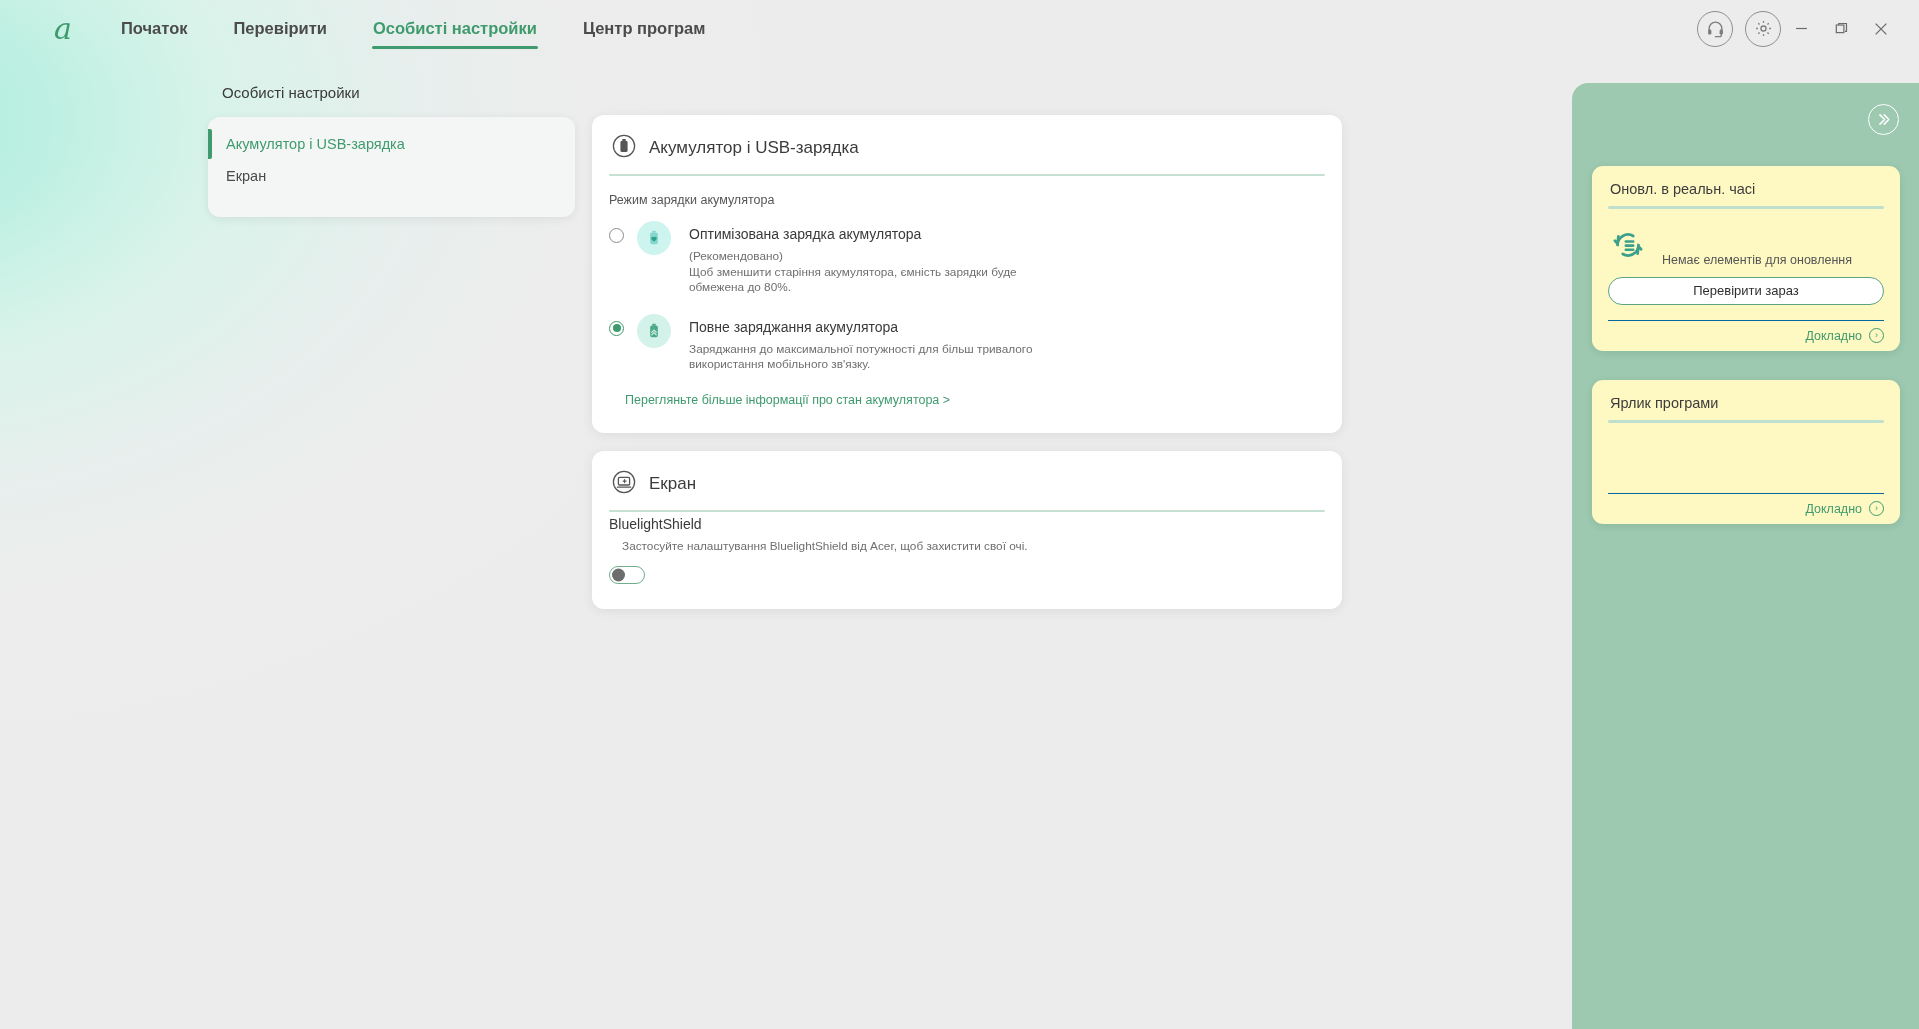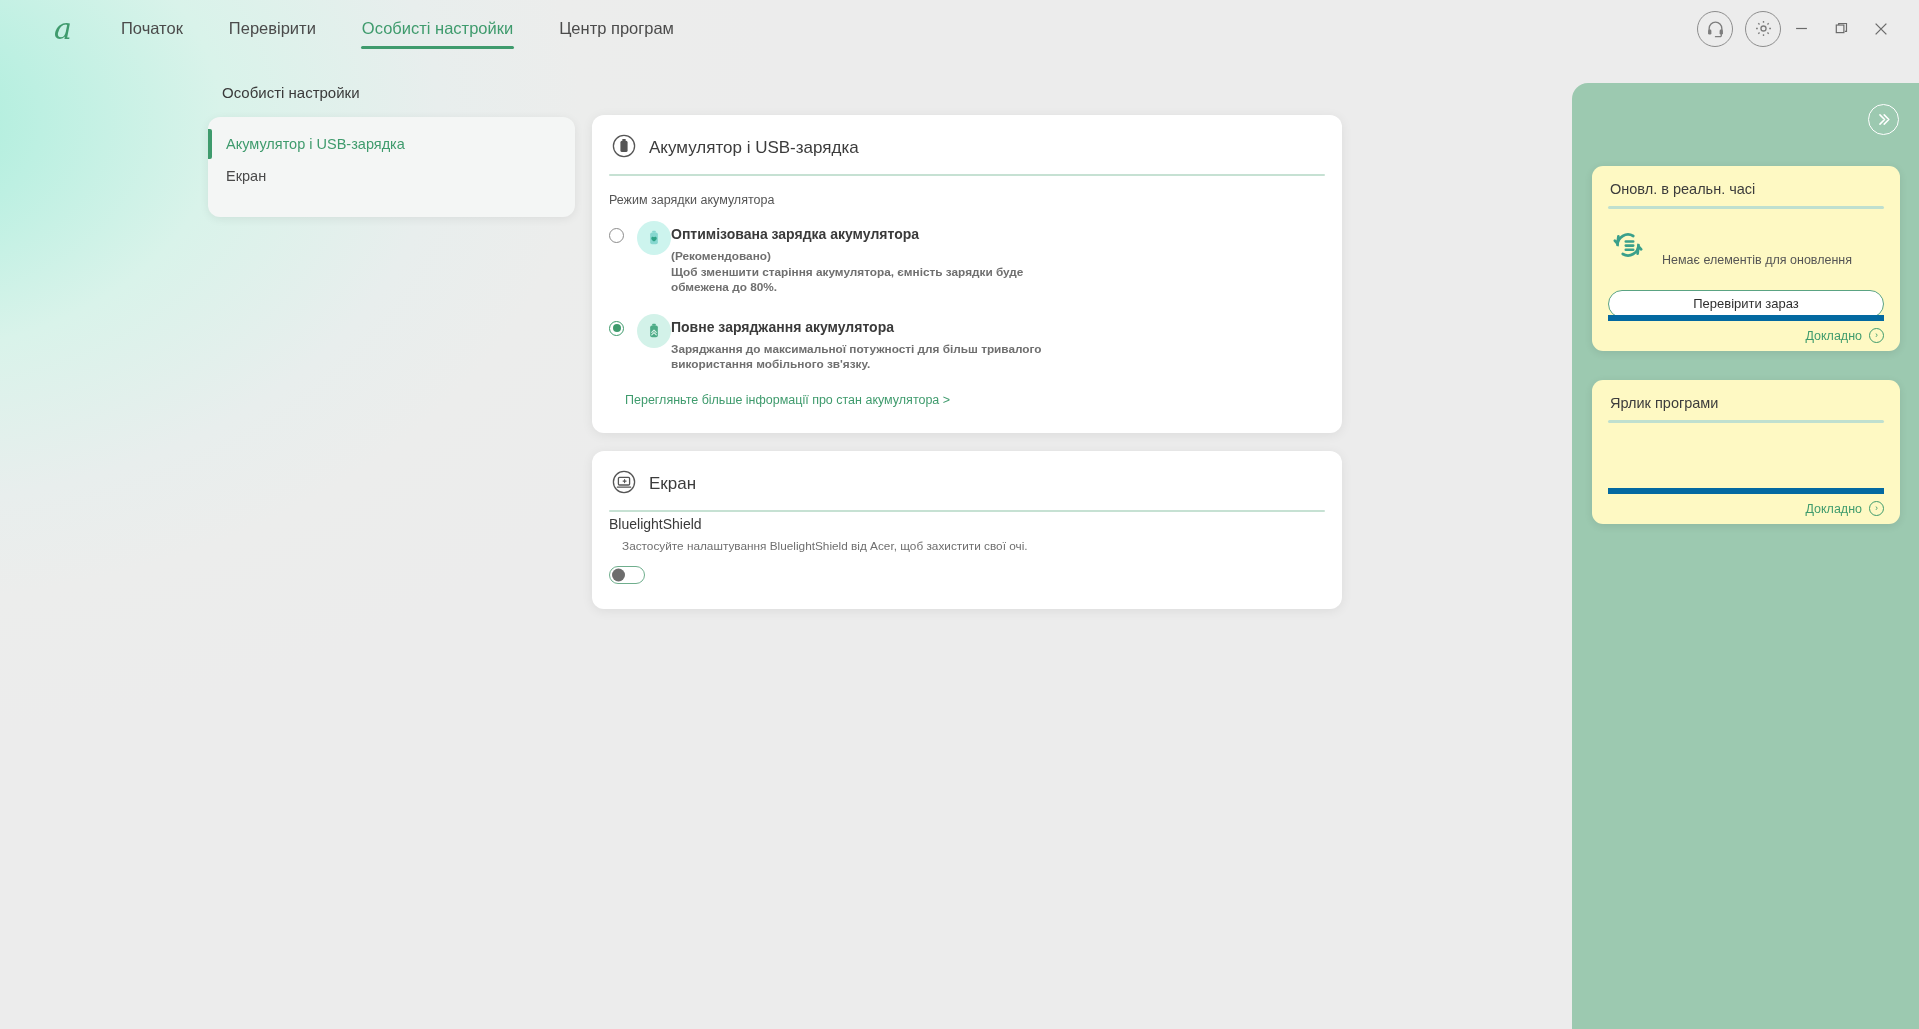--- a/index.html
+++ b/index.html
@@ -34,20 +34,21 @@
   .navtabs { display: flex; align-items: center; gap: 0px; margin-left: 2px; }
   .tab {
     position: relative;
     font-size: 16.5px;
     color: #4b4b4b;
     padding: 16px 23px;
     height: 57px;
     display: flex; align-items: center;
     cursor: pointer;
     white-space: nowrap;
+    font-weight: bold;
   }
   .tab.active { color: #3f9b6d; }
   .tab.active::after {
     content: "";
     position: absolute; left: 22px; right: 22px; bottom: 8px;
     height: 3.5px; border-radius: 2px; background: #3f9b6d;
   }
   .winctrls {
     margin-left: auto; display: flex; align-items: center;
     gap: 0; padding-right: 18px;
@@ -130,21 +131,21 @@
     width: 8px; height: 8px; border-radius: 50%;
     background: #3f9b6d; transform: translate(-50%,-50%);
   }
   .opt-icon {
     width: 34px; height: 34px; border-radius: 50%;
     margin-left: 13px; flex: 0 0 auto;
     display: flex; align-items: center; justify-content: center;
   }
   .opt-icon.teal { background: #cdf4ee; }
   .opt-icon.green { background: #d3f2e9; }
-  .opt-text { padding-top: 5px; font-weight: bold; }
+  .opt-text { margin-left: 18px; padding-top: 5px; }
   .opt-title { font-size: 14px; color: #3a3a3a; }
   .opt-desc {
     margin-top: 7px; font-size: 11.8px; color: #6f6f6f; line-height: 1.32;
     max-width: 430px;
   }
   .link-row { padding-left: 33px; margin-top: 17px; }
   .link {
     font-size: 12.5px; color: #3f9b6d; cursor: pointer; text-decoration: none;
   }
 
@@ -186,29 +187,29 @@
   .wcard-rule {
     margin: 9px 16px 0 16px; height: 2.5px;
     background: #bfe0cf; border-radius: 2px;
   }
   .wcard-body { display: flex; align-items: flex-end; padding: 18px 0 0 18px; }
   .wcard-body .msg { font-size: 12.5px; color: #555; margin-left: 16px; }
   .wcard-empty {
     text-align: center; font-size: 12.5px; color: #6a6a6a; padding-top: 26px;
   }
   .check-btn {
-    margin: 23px auto 0 auto; width: 276px; height: 28px;
+    margin: 10px auto 0 auto; width: 276px; height: 28px;
     border: 1.4px solid #5aa383; border-radius: 15px;
     background: #fff; color: #2f2f2f; font-size: 13px;
     display: flex; align-items: center; justify-content: center;
     cursor: pointer;
   }
   .wcard-foot {
     position: absolute; left: 16px; right: 16px; bottom: 8px;
-    border-top: 6px solid #0369a1;
+    border-top: 1px solid #0369a1;
     display: flex; align-items: center; justify-content: flex-end;
     gap: 7px; padding-top: 7px;
     cursor: pointer;
   }
   .wcard-foot .more { font-size: 12.5px; color: #3f9b6d; }
   .circ-sm {
     width: 15px; height: 15px; border-radius: 50%;
     border: 1.3px solid #3f9b6d; color: #3f9b6d;
     display: flex; align-items: center; justify-content: center;
     font-size: 9px; line-height: 1;

